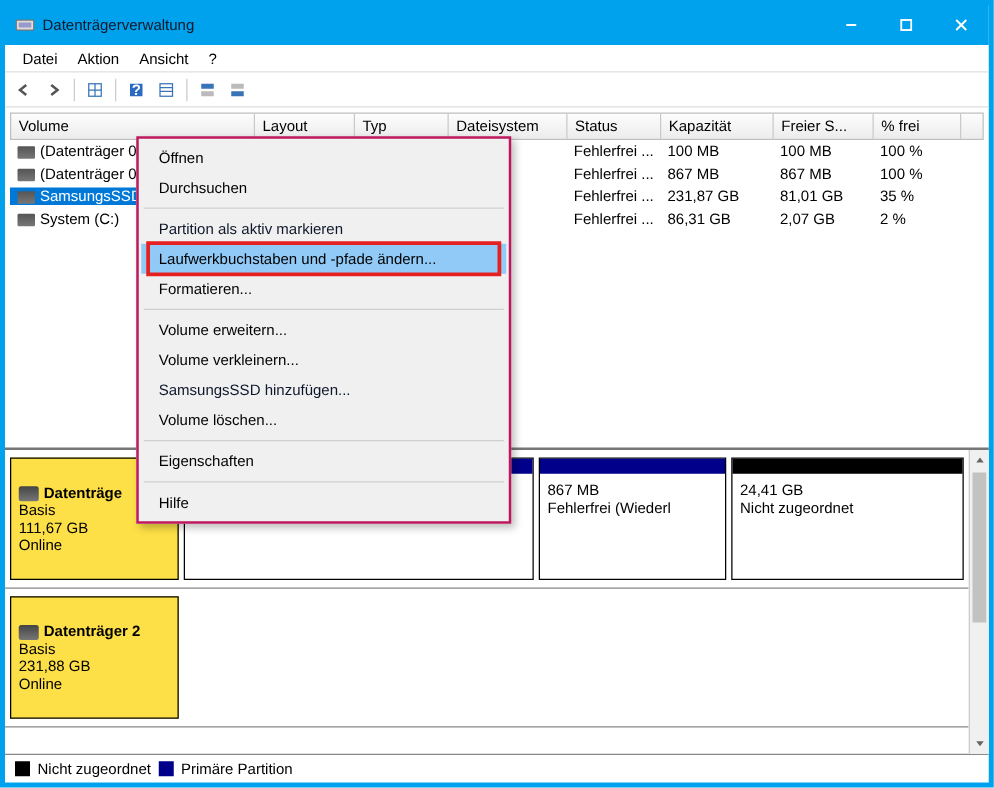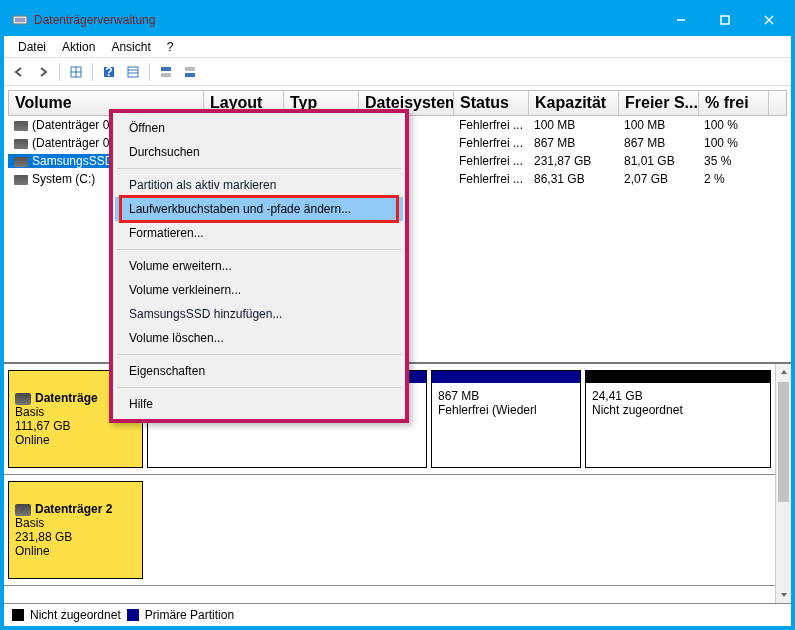--- a/index.html
+++ b/index.html
@@ -1,36 +1,36 @@
 <!DOCTYPE html>
 <html><head>
 <meta charset="utf-8">
 <style>
 * { margin: 0; padding: 0; box-sizing: border-box; font-family: "Segoe UI", Tahoma, sans-serif; font-size: 12px; }
 body { background: #00a2ed; padding: 4px; width: 795px; height: 630px; overflow: hidden; }
 .window { background: #fff; width: 100%; height: 100%; display: flex; flex-direction: column; }
-.titlebar { background: #00a2ed; color: #7f1d1d; height: 32px; display: flex; align-items: center; padding: 0 0 0 8px; font-size: 13px; }
+.titlebar { background: #00a2ed; color: #0f172a; height: 32px; display: flex; align-items: center; padding: 0 0 0 8px; font-size: 13px; }
 .titlebar-icon { width: 16px; height: 16px; margin-right: 6px; display: inline-flex; align-items: center; justify-content: center; }
 .titlebar-title { flex: 1; }
 .winbtn { width: 44px; height: 32px; display: flex; align-items: center; justify-content: center; color: #fff; }
 .menubar { display: flex; padding: 2px 6px; border-bottom: 1px solid #e0e0e0; height: 22px; align-items: center; }
 .menubar span { padding: 2px 8px; }
 .toolbar { display: flex; align-items: center; padding: 2px 4px; height: 28px; border-bottom: 1px solid #e0e0e0; gap: 2px; }
 .toolbar .tbtn { width: 22px; height: 22px; display: flex; align-items: center; justify-content: center; border: 1px solid transparent; }
 .toolbar .sep { width: 1px; height: 18px; background: #ccc; margin: 0 3px; }
 .listpane { flex: 0 0 auto; position: relative; }
 .lvheader { display: flex; background: linear-gradient(#fdfdfd,#ececec); border: 1px solid #bfbfbf; }
-.lvheader div { border-right: 1px solid #c9c9c9; padding: 3px 6px; font-size: 16px; white-space: nowrap; overflow: hidden; font-weight: bold; }
+.lvheader div { border-right: 1px solid #c9c9c9; padding: 3px 6px; font-size: 12px; white-space: nowrap; overflow: hidden; }
 .lvbody { }
 .lvrow { display: flex; height: 18px; align-items: center; }
 .lvcell { padding: 0 6px; white-space: nowrap; overflow: hidden; text-overflow: clip; }
 .disk-icon { width: 14px; height: 10px; display: inline-block; background: linear-gradient(#555,#777); border-radius: 1px; vertical-align: middle; margin-right: 4px; }
 .sel { background: #0078d7; color: #fff; }
 .c1{width:195px}.c2{width:80px}.c3{width:75px}.c4{width:95px}.c5{width:75px}.c6{width:90px}.c7{width:80px}.c8{width:70px}
-.ctxmenu { position: absolute; left: 105px; top: 23px; width: 300px; background: #f0f0f0; border: 4px solid #be185d; box-shadow: 3px 3px 6px rgba(0,0,0,.25); padding: 3px 2px; z-index: 100; }
+.ctxmenu { position: absolute; left: 105px; top: 23px; width: 300px; background: #f0f0f0; border: 2px solid #be185d; box-shadow: 3px 3px 6px rgba(0,0,0,.25); padding: 3px 2px; z-index: 100; }
 .ctxitem { padding: 5px 14px; font-size: 12px; white-space: nowrap; }
 .ctxitem.disabled { color: #0f172a; }
 .ctxitem.hl { background: #91c9f7; position: relative; }
 .ctxitem.hl::after { content:''; position:absolute; left:4px; right:4px; top:-2px; bottom:-2px; border:3px solid #e52020; pointer-events:none; }
 .ctxsep { height:1px; background:#cfcfcf; margin:4px 2px; }
 .graphical { border-top: 2px solid #777; flex: 1; overflow: hidden; display:flex; flex-direction:column; }
 .diskrow { display: flex; border-bottom: 1px solid #888; padding:6px 4px; gap:4px; }
 .diskinfo { width: 135px; padding: 20px 6px; border:1px solid #000; background:#fde047; position:relative; }
 .diskinfo .diskicon { width:16px; height:12px; background:linear-gradient(#444,#777); display:inline-block; border-radius:2px; vertical-align:middle; margin-right:4px;}
 .diskinfo b { font-weight:700; }

